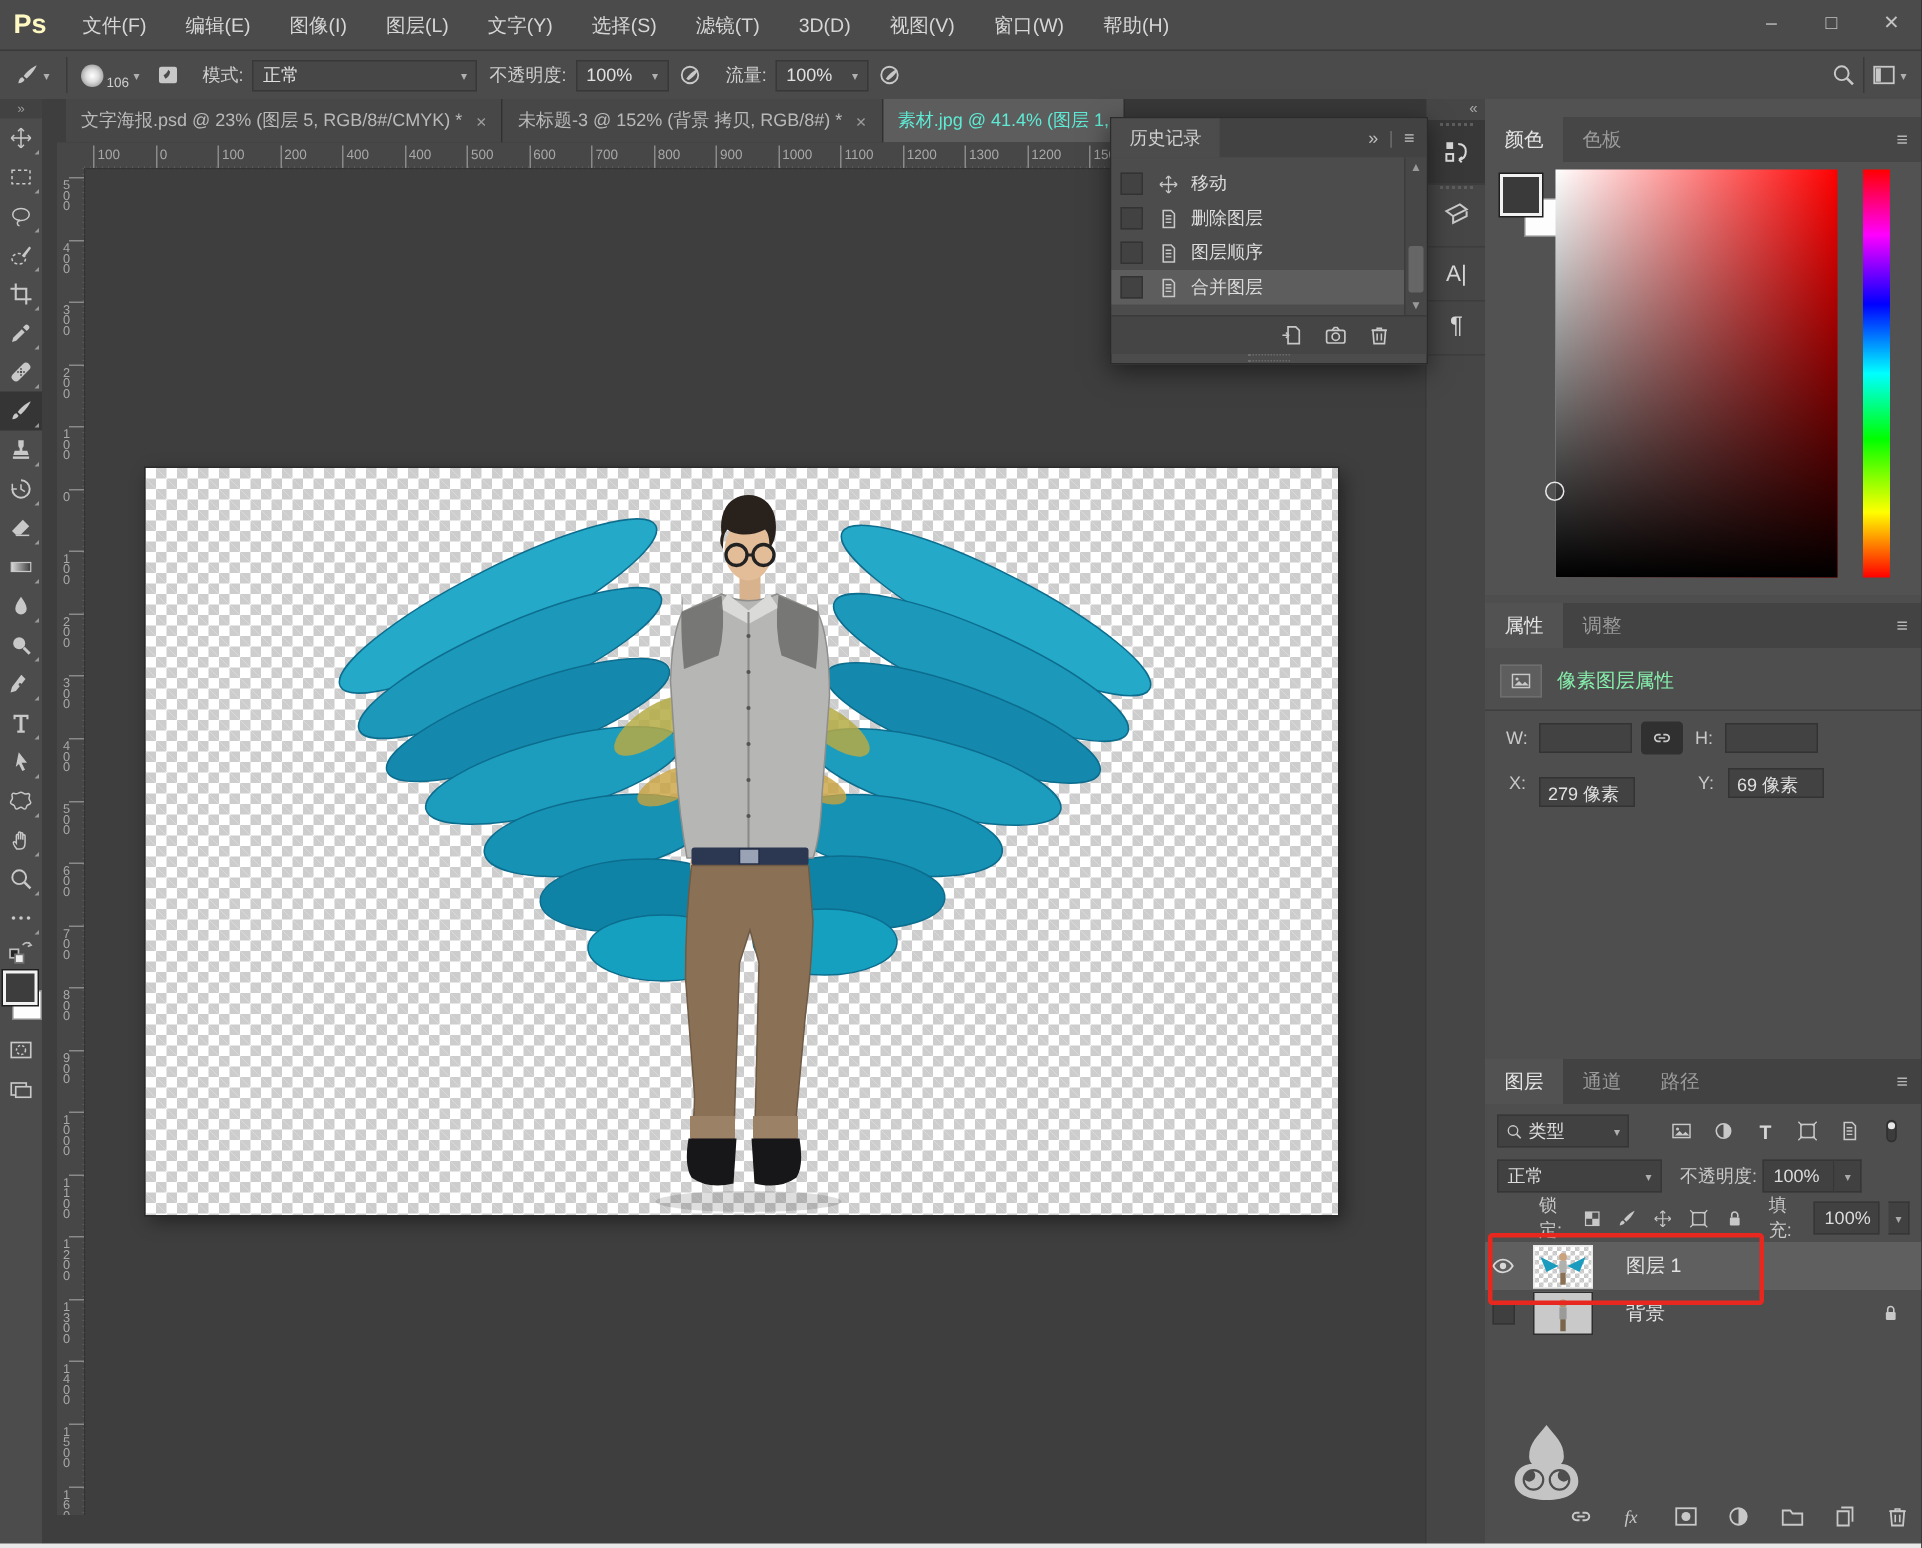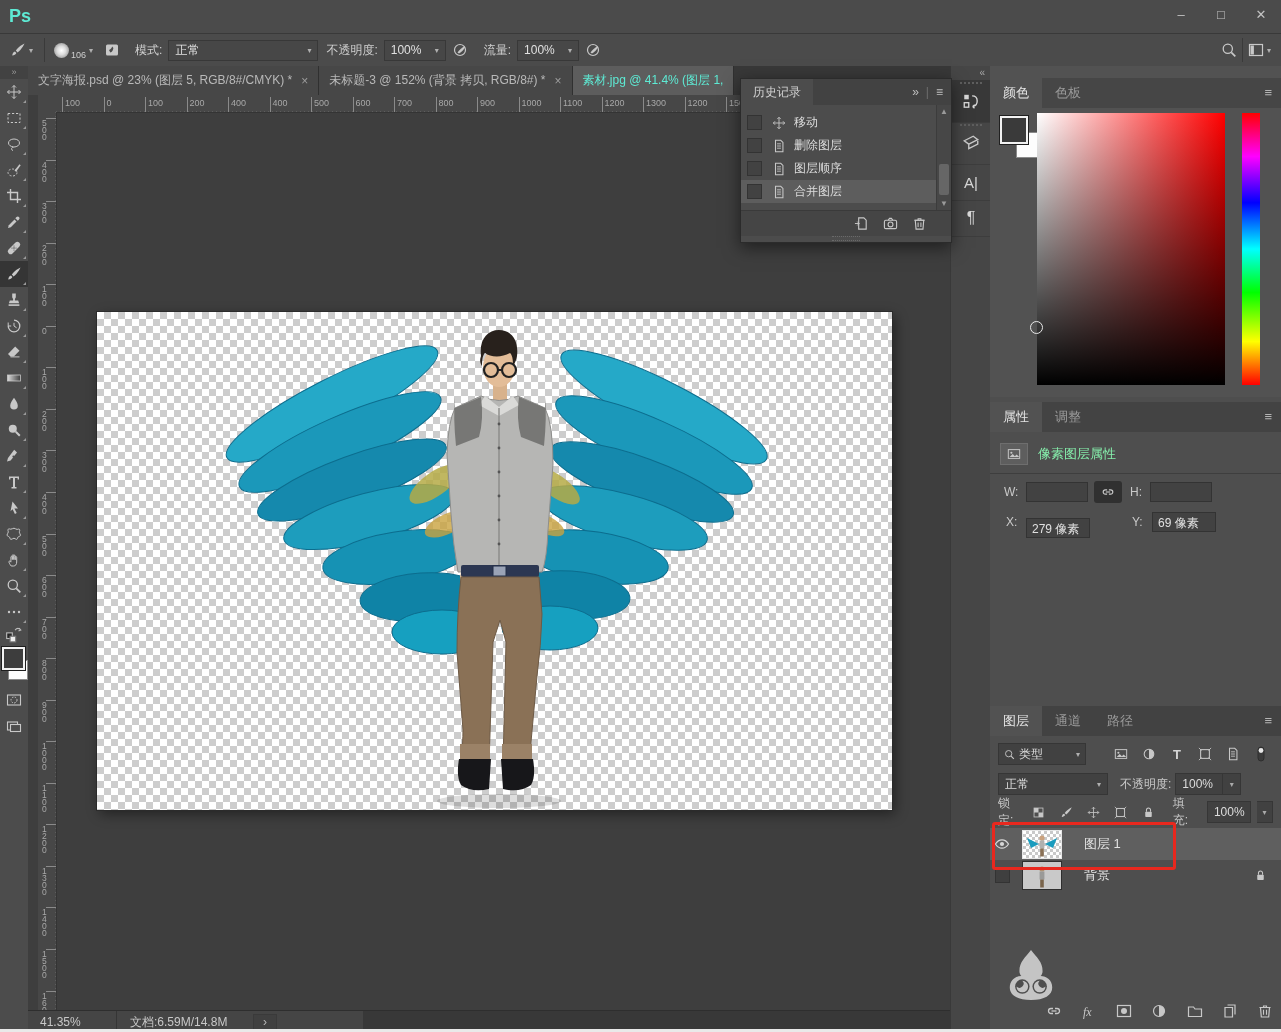--- a/index.html
+++ b/index.html
@@ -5,21 +5,21 @@
   html,body{margin:0;padding:0;background:#2b2b2b;}
   #app{position:relative;width:1281px;height:1032px;background:#454545;
        font-family:"Liberation Sans","DejaVu Sans",sans-serif;overflow:hidden;
        -webkit-font-smoothing:antialiased;}
   .abs{position:absolute;}
   svg{display:block;}
 
   
   #menubar{position:absolute;left:0;top:0;width:1281px;height:33px;background:#4b4b4b;
            border-bottom:1px solid #393939;display:flex;align-items:center;}
-  #ps-logo{color:#5eead4;font-weight:bold;font-size:18px;padding:0 11px 0 9px;}
+  #ps-logo{color:#fef9c3;font-weight:bold;font-size:18px;padding:0 11px 0 9px;}
   #menu-items{display:flex;height:33px;}
   .menu-item{color:#d6d6d6;font-size:13px;line-height:33px;padding:0 13px;cursor:default;}
   #win-controls{margin-left:auto;display:flex;height:33px;}
   .win-btn{width:40px;text-align:center;line-height:30px;color:#c3c3c3;font-size:13px;}
 
   
   #optionsbar{position:absolute;left:0;top:34px;width:1281px;height:32px;background:#4b4b4b;
               border-bottom:1px solid #323232;display:flex;align-items:center;}
   .ob-sep{width:1px;height:24px;background:#3a3a3a;margin:0 5px;}
   .ob-chev{color:#b0b0b0;font-size:8px;margin-left:3px;}
@@ -50,21 +50,21 @@
   #mini-swap{height:20px;display:flex;justify-content:center;}
   #fgbg{position:relative;height:42px;}
   #fg-swatch{position:absolute;left:2px;top:2px;width:19px;height:19px;background:#3d3d3d;
              border:2px solid #f2f2f2;box-shadow:0 0 0 1px #1e1e1e;}
   #bg-swatch{position:absolute;left:8px;top:15px;width:18px;height:18px;background:#fdfdfd;
              border:1px solid #8a8a8a;}
   .tb-bottom{height:26px;display:flex;align-items:center;justify-content:center;}
 
   
   #docwindow{position:absolute;left:28px;top:66px;width:922px;height:966px;background:#3e3e3e;}
-  #tabbar{position:absolute;left:0;top:0;width:922px;height:29px;background:#383838;display:flex;align-items:center;}
+  #tabbar{position:absolute;left:16px;top:0;width:922px;height:29px;background:#383838;display:flex;align-items:center;}
   .tab{height:29px;display:flex;align-items:center;padding:0 10px;font-size:12px;
        background:#474747;color:#b9b9b9;border-right:1px solid #303030;white-space:nowrap;overflow:hidden;}
   .tab.active{background:#5d5d5d;color:#5eead4;}
   .tab-close{margin-left:9px;color:#9c9c9c;font-size:12px;}
   #ruler-corner{position:absolute;left:10px;top:29px;width:18px;height:17px;background:#474747;
                 border-right:1px solid #343434;border-bottom:1px solid #343434;}
   #hruler{position:absolute;left:28px;top:29px;width:894px;height:17px;background:#474747;
           border-bottom:1px solid #343434;overflow:hidden;
           background-image:repeating-linear-gradient(to right,#5d5d5d 0 1px,transparent 1px 4px);
           background-size:100% 4px;background-position:0 16px;background-repeat:no-repeat;}
@@ -174,21 +174,21 @@
   #layerspanel{position:absolute;left:0;top:640px;width:291px;height:326px;background:#4e4e4e;}
   #layerspanel .ptabrow{top:0;background:#424242;}
   .lp-row{position:absolute;left:0;width:100%;display:flex;align-items:center;}
   #lp-filter{top:36px;height:24px;padding:0 8px;box-sizing:border-box;gap:4px;}
   #lp-filtercombo{width:88px;height:22px;background:#414141;border:1px solid #363636;display:flex;
                   align-items:center;color:#dcdcdc;font-size:12px;padding:0 5px;box-sizing:border-box;gap:4px;}
   .lp-iconbtn{width:24px;height:20px;display:flex;align-items:center;justify-content:center;}
   #lp-blend{top:66px;height:24px;padding:0 8px;box-sizing:border-box;}
   #lp-blendcombo{width:110px;height:22px;background:#414141;border:1px solid #363636;display:flex;
                  align-items:center;color:#dcdcdc;font-size:12px;padding:0 6px;box-sizing:border-box;}
-  .lp-label{color:#c9c9c9;font-size:12px;}
+  .lp-label{color:#c9c9c9;font-size:12px;margin-left:28px;}
   .lp-valbox{height:22px;background:#414141;border:1px solid #363636;color:#dcdcdc;font-size:12px;
              line-height:20px;padding:0 6px;box-sizing:border-box;}
   .lp-chevbox{width:18px;height:22px;background:#414141;border:1px solid #363636;border-left:none;
               color:#aaa;font-size:8px;text-align:center;line-height:22px;box-sizing:border-box;}
   #lp-lock{top:94px;height:24px;padding:0 8px;box-sizing:border-box;gap:6px;}
   .layer-row{position:absolute;left:0;width:100%;height:32px;display:flex;align-items:center;}
   #layer-row-1{top:122px;background:#5f5f5f;}
   #layer-row-2{top:154px;height:30px;}
   .eye-well{width:24px;display:flex;justify-content:center;}
   .eye-empty{width:13px;height:13px;background:#3f3f3f;border:1px solid #333;}
@@ -210,20 +210,33 @@
 
   #bottom-strip{position:absolute;left:0;top:1029px;width:1281px;height:3px;background:#e9e9e9;z-index:40;}
 </style>
 </head>
 <body>
 
 <div id="app">
 
   <div id="menubar">
     <span id="ps-logo">Ps</span>
+    <div id="menu-items">
+        <span class="menu-item">文件(F)</span>
+        <span class="menu-item">编辑(E)</span>
+        <span class="menu-item">图像(I)</span>
+        <span class="menu-item">图层(L)</span>
+        <span class="menu-item">文字(Y)</span>
+        <span class="menu-item">选择(S)</span>
+        <span class="menu-item">滤镜(T)</span>
+        <span class="menu-item">3D(D)</span>
+        <span class="menu-item">视图(V)</span>
+        <span class="menu-item">窗口(W)</span>
+        <span class="menu-item">帮助(H)</span>
+      </div>
     <div id="win-controls">
         <span class="win-btn">–</span>
         <span class="win-btn">□</span>
         <span class="win-btn">✕</span>
       </div>
   </div>
 
   <div id="optionsbar">
     <div id="ob-tool">
       <span class="ob-svg" id="ob-brushicon">
@@ -671,27 +684,20 @@
 
           <path d="M364 265 L442 265 L445 302 Q444 334 440 364 L434 430 Q433 446 434 452 L406 452 L409 330 L403 308 L396 330 L392 452 L364 452 Q366 430 366 418 L360 340 Q360 300 364 265 Z" fill="#8a7156" stroke="#6e5a45" stroke-width="1"></path>
           <rect x="363" y="432" width="30" height="15" fill="#9b8267"></rect>
           <rect x="405" y="432" width="30" height="15" fill="#9b8267"></rect>
 
           <path d="M362 447 q-3 18 2 26 q11 8 28 4 l2 -30 z" fill="#17171a"></path>
           <path d="M436 447 q3 18 -2 26 q-11 8 -28 4 l-2 -30 z" fill="#17171a"></path>
         </g>
       </svg>
     </div>
-    <div id="statusbar">
-      <div id="sb-left"></div>
-      <span id="sb-zoom">41.35%</span>
-      <div class="sb-div" style="left:88px"></div>
-      <span id="sb-doc">文档:6.59M/14.8M</span>
-      <div id="sb-chev">›</div>
-    </div>
   </div>
 
   <div id="historypanel">
     <div id="hp-header">
       <div id="hp-tab">历史记录</div>
       <div id="hp-icons">
         <span>»</span>
         <span style="color:#6f6f6f">|</span>
         <span>≡</span>
       </div>

